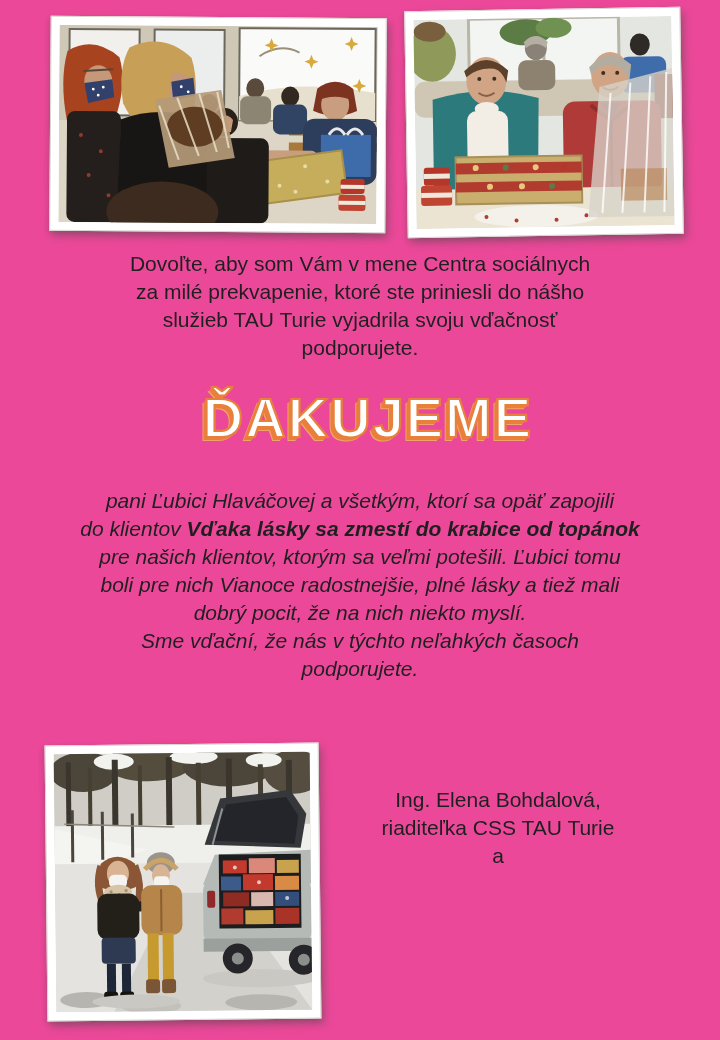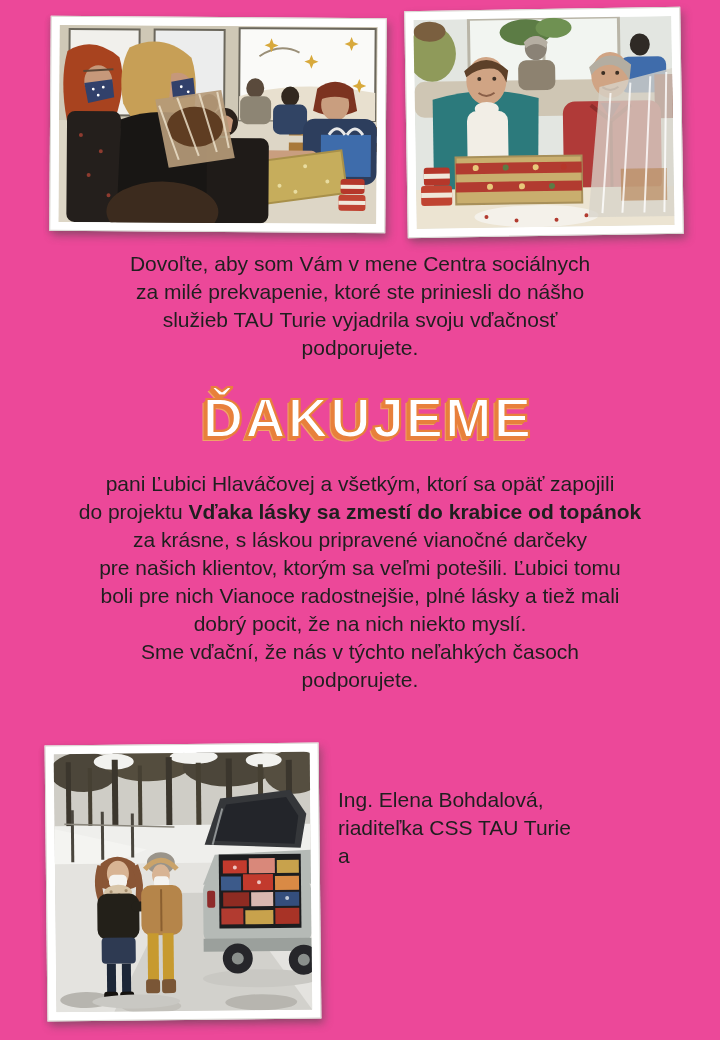--- a/index.html
+++ b/index.html
@@ -8,27 +8,27 @@
   .polaroid{position:absolute;background:#ffffff;border:1px solid #d8d5d0;padding:8px;
         box-sizing:border-box;
         box-shadow:3px 5px 8px rgba(70,70,70,.45), -2px 2px 4px rgba(70,70,70,.15);}
   .polaroid svg{display:block;width:100%;height:100%;}
   .photo1{left:50px;top:17px;width:336px;height:215px;transform:rotate(.4deg);}
   .photo2{left:406px;top:9px;width:276px;height:227px;transform:rotate(-.9deg);}
   .photo3{left:46px;top:744px;width:274px;height:276px;transform:rotate(-.6deg);}
   .textblock{position:absolute;left:20px;width:680px;text-align:center;
         font-size:21px;line-height:28px;}
   .intro{top:250px;}
-  .maintext{top:470px;}
+  .maintext{top:487px;font-style:italic;}
   .b{font-weight:bold;}
   .wordart{position:absolute;left:0;top:380px;width:720px;margin:8px;text-align:center;
         font-size:56px;line-height:60px;font-weight:bold;letter-spacing:2px;
         color:#ffffff;-webkit-text-stroke:2.2px #e8803c;
         text-shadow:-1px 1px 0 #e8803c,-2px 2px 0 #e8803c,-3px 3px 0 #e8803c,-4px 4px 0 #f0a468;}
-  .signature{position:absolute;left:338px;top:786px;width:320px;
+  .signature{position:absolute;left:338px;top:786px;width:320px;text-align:center;
         font-size:21px;line-height:28px;}
 </style>
 </head>
 <body>
 
 <div class="page">
 
   <div class="polaroid photo1">
     <svg viewBox="0 0 318 197" preserveAspectRatio="none">
       <rect width="318" height="197" fill="#ddd6c6"></rect>
@@ -161,22 +161,21 @@
     <div class="line">Dovoľte, aby som Vám v mene Centra sociálnych</div>
     <div class="line">za milé prekvapenie, ktoré ste priniesli do nášho</div>
     <div class="line">služieb TAU Turie vyjadrila svoju vďačnosť</div>
     <div class="line">podporujete.</div>
   </div>
 
   <h1 class="wordart">ĎAKUJEME</h1>
 
   <div class="textblock maintext">
     <div class="line">pani Ľubici Hlaváčovej a všetkým, ktorí sa opäť zapojili</div>
-    <div class="line"><span>do projektu </span><span class="b">Vďaka lásky sa zmestí do krabice od topánok</span></div>
-    <div class="line">za krásne, s láskou pripravené vianočné darčeky</div>
+    <div class="line"><span>do klientov </span><span class="b">Vďaka lásky sa zmestí do krabice od topánok</span></div>
     <div class="line">pre našich klientov, ktorým sa veľmi potešili. Ľubici tomu</div>
     <div class="line">boli pre nich Vianoce radostnejšie, plné lásky a tiež mali</div>
     <div class="line">dobrý pocit, že na nich niekto myslí.</div>
     <div class="line">Sme vďační, že nás v týchto neľahkých časoch</div>
     <div class="line">podporujete.</div>
   </div>
 
   <div class="polaroid photo3">
     <svg viewBox="0 0 256 258" preserveAspectRatio="none">
       <rect width="256" height="258" fill="#d8d7d2"></rect>

